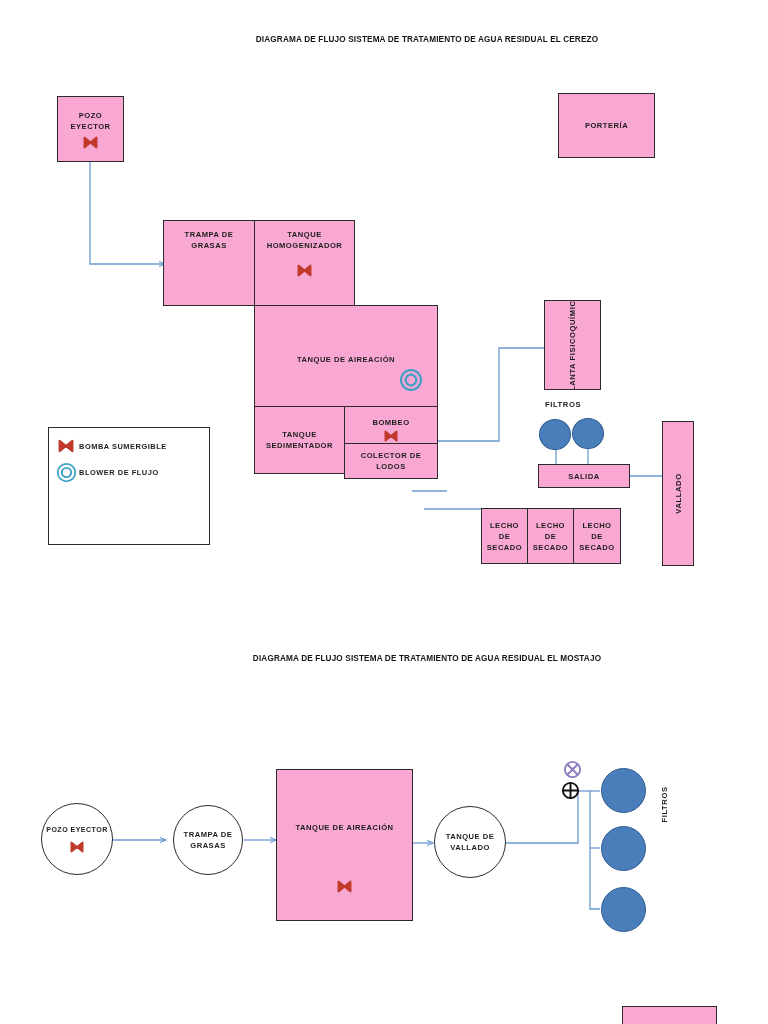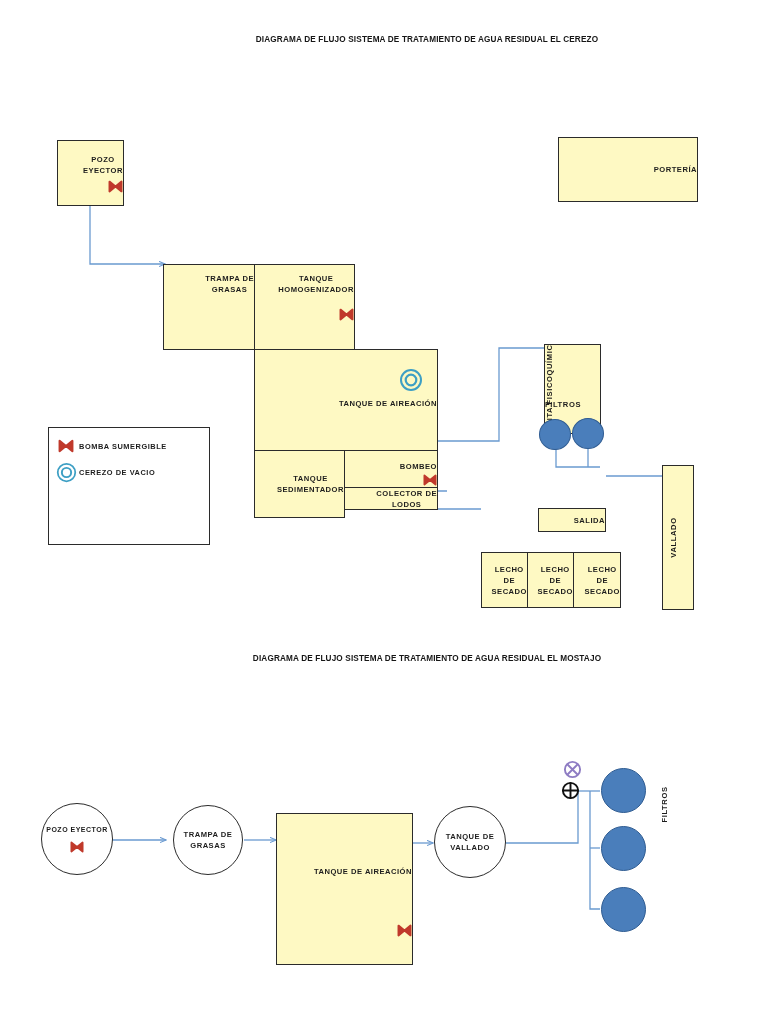--- a/index.html
+++ b/index.html
@@ -28,27 +28,26 @@
     font-weight: bold;
     letter-spacing: 0.15px;
     color: #161616;
     text-align: center;
     white-space: nowrap;
     margin-left: 43px;
   }
 
   .box {
     border: 1.6px solid #2b2b2b;
-    background: #fef9c3;
+    background: #f9a8d4;
     display: flex;
     flex-direction: column;
-    align-items: flex-end;
+    align-items: center;
     justify-content: center;
     text-align: center;
-    margin-top: 44px;
   }
   .box-label {
     font-size: 7.6px;
     font-weight: bold;
     letter-spacing: 0.5px;
     line-height: 1.45;
     color: #1d1d1d;
     white-space: pre-line;
   }
   .thinbox { border: 1.2px solid #2b2b2b; }
@@ -157,21 +156,21 @@
   <div class="abs diagram-title" style="left:0;top:35px;width:768px;">DIAGRAMA DE FLUJO SISTEMA DE TRATAMIENTO DE AGUA RESIDUAL EL CEREZO</div>
 
   <div class="abs box" style="left:57px;top:96px;width:67px;height:66px;">
     <div class="box-label">POZO
 EYECTOR</div>
     <svg width="15" height="13" viewBox="0 0 20 16" style="margin-top:4px;">
       <path d="M2,1.5 L10,8 L18,1.5 L18,14.5 L10,8 L2,14.5 Z" fill="#c0392b" stroke="#c0392b" stroke-width="2.6" stroke-linejoin="round"></path>
     </svg>
   </div>
 
-  <div class="abs box" style="left:558px;top:93px;width:140px;height:65px;">
+  <div class="abs box" style="left:558px;top:93px;width:97px;height:65px;">
     <div class="box-label">PORTERÍA</div>
   </div>
 
   <div class="abs box" style="left:163px;top:220px;width:92px;height:86px;justify-content:flex-start;padding-top:8px;">
     <div class="box-label">TRAMPA DE
 GRASAS</div>
   </div>
 
   <div class="abs box" style="left:254px;top:220px;width:101px;height:86px;justify-content:flex-start;padding-top:8px;">
     <div class="box-label">TANQUE
@@ -194,34 +193,34 @@
 SEDIMENTADOR</div>
   </div>
 
   <div class="abs box" style="left:344px;top:406px;width:94px;height:47px;">
     <div class="box-label">BOMBEO</div>
     <svg width="14" height="12" viewBox="0 0 20 16" style="margin-top:2px;">
       <path d="M2,1.5 L10,8 L18,1.5 L18,14.5 L10,8 L2,14.5 Z" fill="#c0392b" stroke="#c0392b" stroke-width="2.6" stroke-linejoin="round"></path>
     </svg>
   </div>
 
-  <div class="abs box" style="left:344px;top:443px;width:94px;height:23px;">
+  <div class="abs box" style="left:344px;top:443px;width:94px;height:36px;">
     <div class="box-label">COLECTOR DE
 LODOS</div>
   </div>
 
   <div class="abs box" style="left:544px;top:300px;width:57px;height:90px;overflow:hidden;">
     <div class="vlabel">PLANTA FISICOQUÍMICA</div>
   </div>
 
   <div class="abs small-caption" style="left:545px;top:400px;">FILTROS</div>
   <div class="abs filter-disc" style="left:539px;top:419px;width:32px;height:31px;"></div>
   <div class="abs filter-disc" style="left:572px;top:418px;width:32px;height:31px;"></div>
 
-  <div class="abs box thinbox" style="left:538px;top:464px;width:68px;height:24px;">
+  <div class="abs box thinbox" style="left:538px;top:464px;width:92px;height:24px;">
     <div class="box-label">SALIDA</div>
   </div>
 
   <div class="abs box" style="left:662px;top:421px;width:32px;height:145px;overflow:hidden;">
     <div class="vlabel">VALLADO</div>
   </div>
 
   <div class="abs box thinbox" style="left:481px;top:508px;width:47px;height:56px;">
     <div class="box-label">LECHO
 DE
@@ -251,21 +250,21 @@
 
 
 
     <div class="legend-row">
       <span class="legend-ico">
         <svg width="21" height="21" viewBox="0 0 24 24">
           <circle cx="12" cy="12" r="10" fill="none" stroke="#3d9fc4" stroke-width="2"></circle>
           <circle cx="12" cy="12" r="5.3" fill="none" stroke="#3d9fc4" stroke-width="2.2"></circle>
         </svg>
       </span>
-      <span class="legend-text">CEREZO DE VACIO</span>
+      <span class="legend-text">BLOWER DE FLUJO</span>
     </div>
   </div>
 
   <div class="abs diagram-title" style="left:0;top:654px;width:768px;">DIAGRAMA DE FLUJO SISTEMA DE TRATAMIENTO DE AGUA RESIDUAL EL MOSTAJO</div>
 
   <div class="abs circle-node" style="left:41px;top:803px;width:72px;height:72px;">
     <div class="box-label" style="font-size:7px;">POZO EYECTOR</div>
     <svg width="14" height="12" viewBox="0 0 20 16" style="margin-top:5px;">
       <path d="M2,1.5 L10,8 L18,1.5 L18,14.5 L10,8 L2,14.5 Z" fill="#c0392b" stroke="#c0392b" stroke-width="2.6" stroke-linejoin="round"></path>
     </svg>

